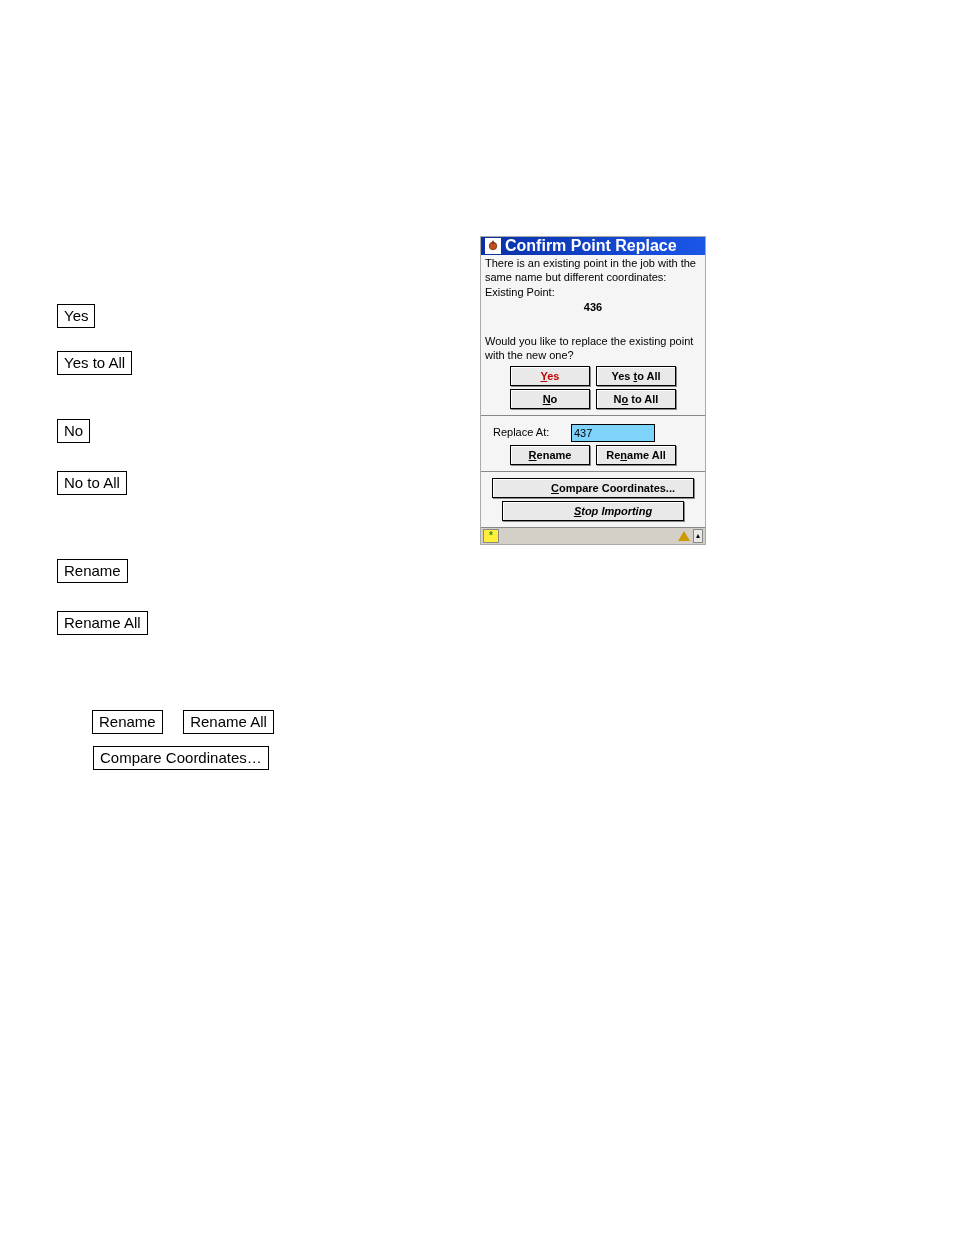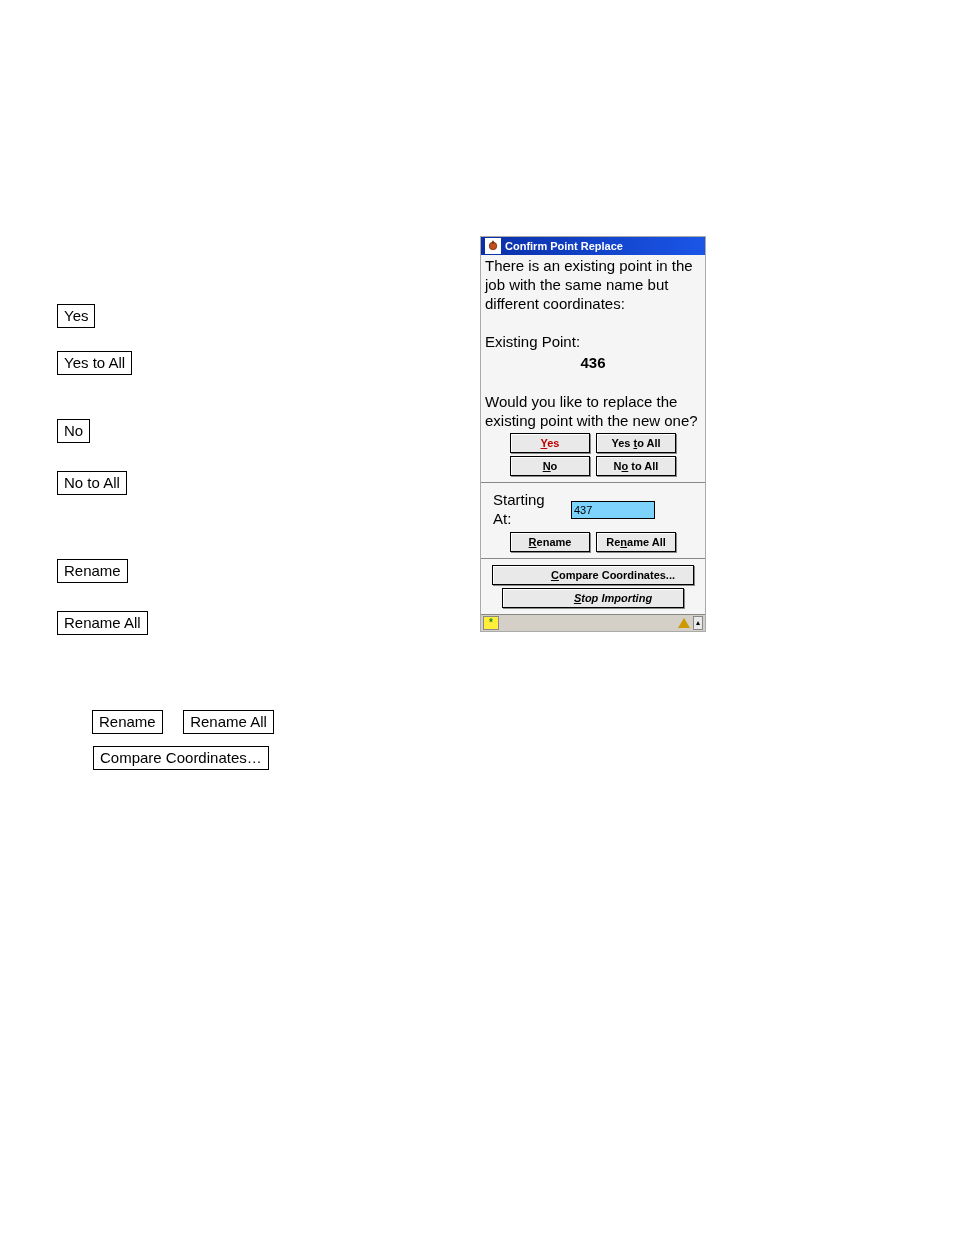--- a/index.html
+++ b/index.html
@@ -35,34 +35,34 @@
     font-size:11px;
     color:#000;
   }
   .titlebar{
     background:linear-gradient(to right,#0a2fa8,#1a56e8);
     color:#fff;
     height:18px;
     display:flex;
     align-items:center;
     font-weight:bold;
-    font-size:11px;
+    font-size:16px;
   }
   .titlebar .app-icon{
     width:16px;height:16px;
     background:#fff;
     margin:0 4px;
     display:flex;align-items:center;justify-content:center;
   }
   .titlebar .app-icon svg{width:12px;height:12px;}
   .dlg-body{
     background:#f5f5f5;
     padding:2px 4px 6px 4px;
   }
-  .dlg-text{font-size:15px;line-height:1.25;}
+  .dlg-text{font-size:11px;line-height:1.25;}
   .center{text-align:center;}
   .bold{font-weight:bold;}
   .dlg-btn{
     display:inline-flex;
     align-items:center;
     justify-content:center;
     height:18px;
     width:78px;
     background:#e9e9e9;
     border:1px solid #000;
@@ -140,21 +140,21 @@
     <span class="app-icon">
       <svg viewBox="0 0 16 16">
           <circle cx="8" cy="8" r="5" fill="#c05020" stroke="#6b2a00"></circle>
           <rect x="7" y="1" width="2" height="4" fill="#6b2a00"></rect>
         </svg>
     </span>
     <span>Confirm Point Replace</span>
   </div>
   <div class="dlg-body">
     <div class="dlg-text">There is an existing point in the job with the same name but different coordinates:</div>
-    <div class="dlg-text" style="margin-top:20px;">Existing Point:</div>
+    <div class="dlg-text" style="margin-top:1px;">Existing Point:</div>
     <div class="dlg-text center bold" style="margin-top:2px;">436</div>
     <div class="dlg-text" style="margin-top:20px;">Would you like to replace the existing point with the new one?</div>
 
     <div class="btn-row">
       <div class="dlg-btn">
           <span class="red"><span class="u">Y</span>es</span>
         </div>
       <div class="dlg-btn">
           <span>Yes <span class="u">t</span>o All</span>
         </div>
@@ -164,21 +164,21 @@
           <span><span class="u">N</span>o</span>
         </div>
       <div class="dlg-btn">
           <span>N<span class="u">o</span> to All</span>
         </div>
     </div>
 
     <hr class="sep">
 
     <div class="start-row">
-      <span class="dlg-text" style="width:72px;">Starting At:</span>
+      <span class="dlg-text" style="width:72px;">Replace At:</span>
       <input class="dlg-input" value="437" style="">
     </div>
     <div class="btn-row">
       <div class="dlg-btn">
           <span><span class="u">R</span>ename</span>
         </div>
       <div class="dlg-btn">
           <span>Re<span class="u">n</span>ame All</span>
         </div>
     </div>

